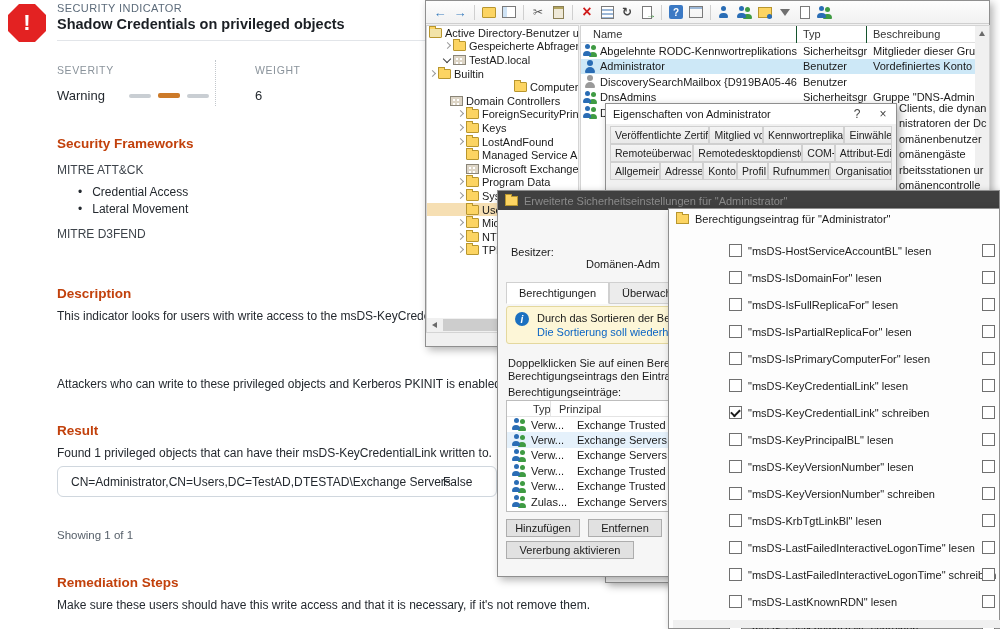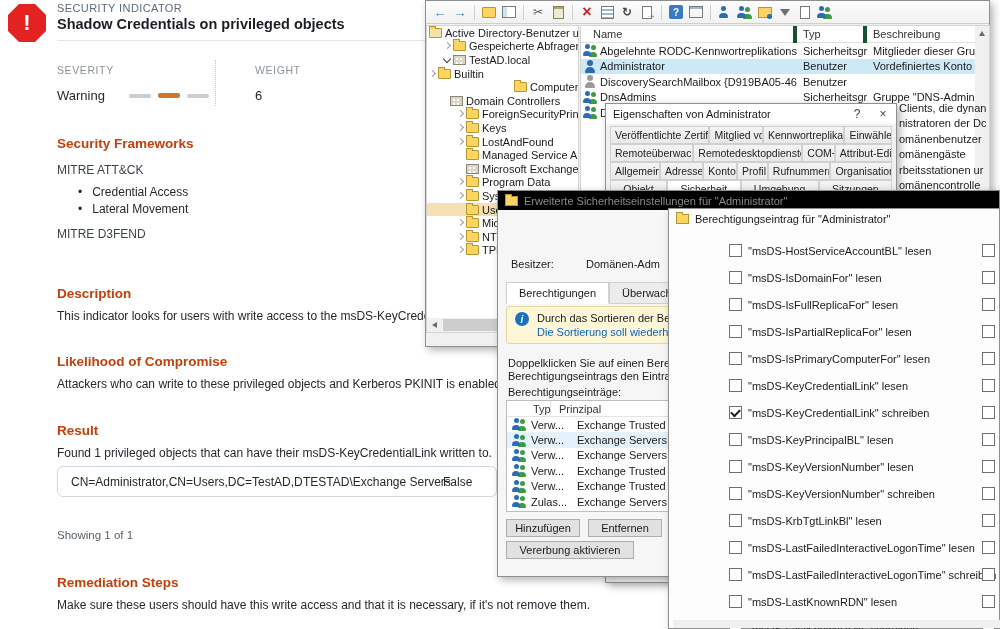--- a/index.html
+++ b/index.html
@@ -105,21 +105,21 @@
   .scr-btn { width:14px; height:14px; display:flex; align-items:center; justify-content:center; background:#f0f0f0; }
   .arrow-left { width:0; height:0; border-top:3px solid transparent; border-bottom:3px solid transparent;
     border-right:5px solid #6a6a6a; }
   .arrow-up { width:0; height:0; border-left:3px solid transparent; border-right:3px solid transparent;
     border-bottom:5px solid #6a6a6a; }
   .scr-thumb-h { width:90px; height:12px; background:#cdcdcd; margin-left:2px; }
 
   .listpane { position:absolute; left:154px; top:24px; width:410px; height:322px; background:#fff;
     border:1px solid #d4d4d4; overflow:hidden; }
   .lheader { display:flex; height:17px; border-bottom:1px solid #e0e0e0; align-items:center; color:#333; }
-  .lh { border-right:4px solid #14532d; height:17px; display:flex; align-items:center; }
+  .lh { border-right:1px solid #14532d; height:17px; display:flex; align-items:center; }
   .lc-name { width:216px; padding-left:12px; } .lc-typ { width:70px; padding-left:6px; } .lc-desc { flex:1; padding-left:6px; }
   .lrow { display:flex; align-items:center; height:15.5px; white-space:nowrap; }
   .lrow.sel { background:#cde8f7; }
   .lrow .lc-name { display:flex; align-items:center; gap:3px; padding-left:2px; border:none; overflow:hidden; }
   .lrow .lc-typ,.lrow .lc-desc { border:none; overflow:hidden; }
   .ico-user,.ico-user-disabled,.ico-group { width:14px; height:13px; position:relative; flex:none; }
   .ico-user::before { content:""; position:absolute; left:4px; top:0; width:6px; height:6px; border-radius:50%; background:#2a6db5; }
   .ico-user::after { content:""; position:absolute; left:2px; bottom:0; width:10px; height:6px;
     border-radius:5px 5px 1px 1px; background:#2a6db5; }
   .ico-user-disabled::before { content:""; position:absolute; left:4px; top:0; width:6px; height:6px; border-radius:50%; background:#9a9a9a; }
@@ -139,23 +139,23 @@
   .tb-btns { margin-left:auto; display:flex; }
   .tb-btn { width:26px; height:20px; display:flex; align-items:center; justify-content:center; color:#444; font-size:12px; }
   .tabrows { padding:2px 4px 0; }
   .tabrow { display:flex; }
   .tab { flex:1 1 auto; text-align:center; padding:2px 4px; font-size:10.5px; border:1px solid #d0d0d0;
     background:linear-gradient(#f4f4f4,#e9e9e9); white-space:nowrap; overflow:hidden; color:#222; }
   .tab.on { background:#fff; border-bottom-color:#fff; position:relative; }
 
   
   #adv { left:497px; top:190px; width:503px; height:387px; z-index:4; background:#f6f6f6; }
-  #adv .titlebar { background:#000000; height:19px; }
+  #adv .titlebar { background:#404040; height:19px; }
   .adv-body { position:relative; height:calc(100% - 19px); }
-  .owner-row { position:absolute; left:13px; top:48px; display:flex; }
+  .owner-row { position:absolute; left:13px; top:36px; display:flex; }
   .owner-val { position:absolute; left:88px; top:48px; white-space:nowrap; }
   .adv-tabs { position:absolute; left:8px; top:72px; display:flex; }
   .adv-tab { padding:4px 12px; border:1px solid #d0d0d0; background:#ececec; }
   .adv-tab.on { background:#fff; border-bottom-color:#fff; }
   .infobox { position:absolute; left:8px; top:96px; width:300px; height:38px; background:#fdf6d7;
     border:1px solid #e4d89e; border-radius:3px; display:flex; padding:5px 8px; gap:8px; }
   .info-i { width:14px; height:14px; border-radius:50%; background:#1b70c0; color:#fff; flex:none;
     display:flex; align-items:center; justify-content:center; font-size:10px; font-weight:bold; font-style:italic; }
   .info-i::before { content:"i"; }
   .info-lines .l1 { white-space:nowrap; }
@@ -227,21 +227,20 @@
         <div class="fw-bullet">Lateral Movement</div>
 
         <div class="fw-group">MITRE D3FEND</div>
 
 
     </div>
 
     <div class="sec-h" style="left:57px;top:286px">Description</div>
     <div class="sec-p" style="left:57px;top:309px">This indicator looks for users with write access to the msDS-KeyCredentialLink a</div>
 
-    <div class="sec-h" style="left:57px;top:354px">Likelihood of Compromise</div>
     <div class="sec-p" style="left:57px;top:377px">Attackers who can write to these privileged objects and Kerberos PKINIT is enabled will be able</div>
 
     <div class="sec-h" style="left:57px;top:423px">Result</div>
     <div class="sec-p" style="left:57px;top:446px">Found 1 privileged objects that can have their msDS-KeyCredentialLink written to.</div>
 
     <div class="rtable">
       <div class="trow drow">
         <div class="tc1">CN=Administrator,CN=Users,DC=TestAD,DC=local</div>
         <div class="tc2">TESTAD\Exchange Servers</div>
         <div class="tc3">False</div>
@@ -532,31 +531,20 @@
 
           <span class="tab">Konto</span>
 
           <span class="tab">Profil</span>
 
           <span class="tab">Rufnummern</span>
 
           <span class="tab">Organisation</span>
 
       </div>
-      <div class="tabrow">
-
-          <span class="tab">Objekt</span>
-
-          <span class="tab on">Sicherheit</span>
-
-          <span class="tab">Umgebung</span>
-
-          <span class="tab">Sitzungen</span>
-
-      </div>
     </div>
   </div>
 
   <div id="adv" class="win">
     <div class="titlebar">
       <span class="fold-ico"></span>
       <span class="ttext t-inactive">Erweiterte Sicherheitseinstellungen für "Administrator"</span>
     </div>
     <div class="adv-body">
       <span class="owner-row">Besitzer:</span>

